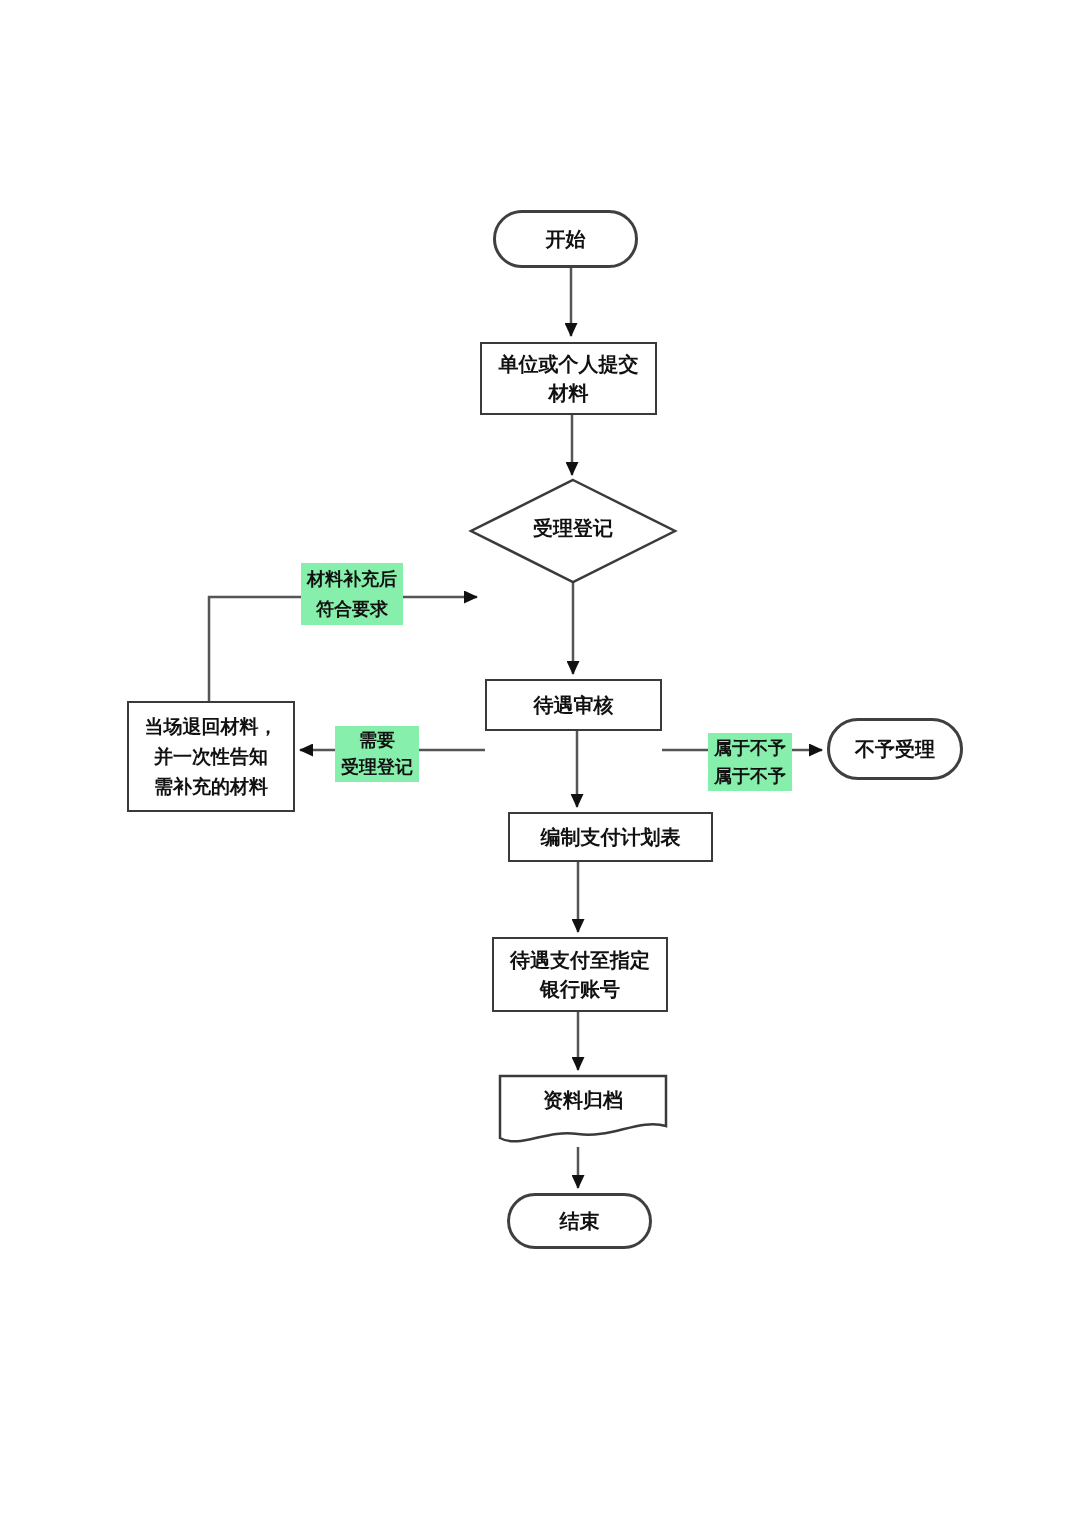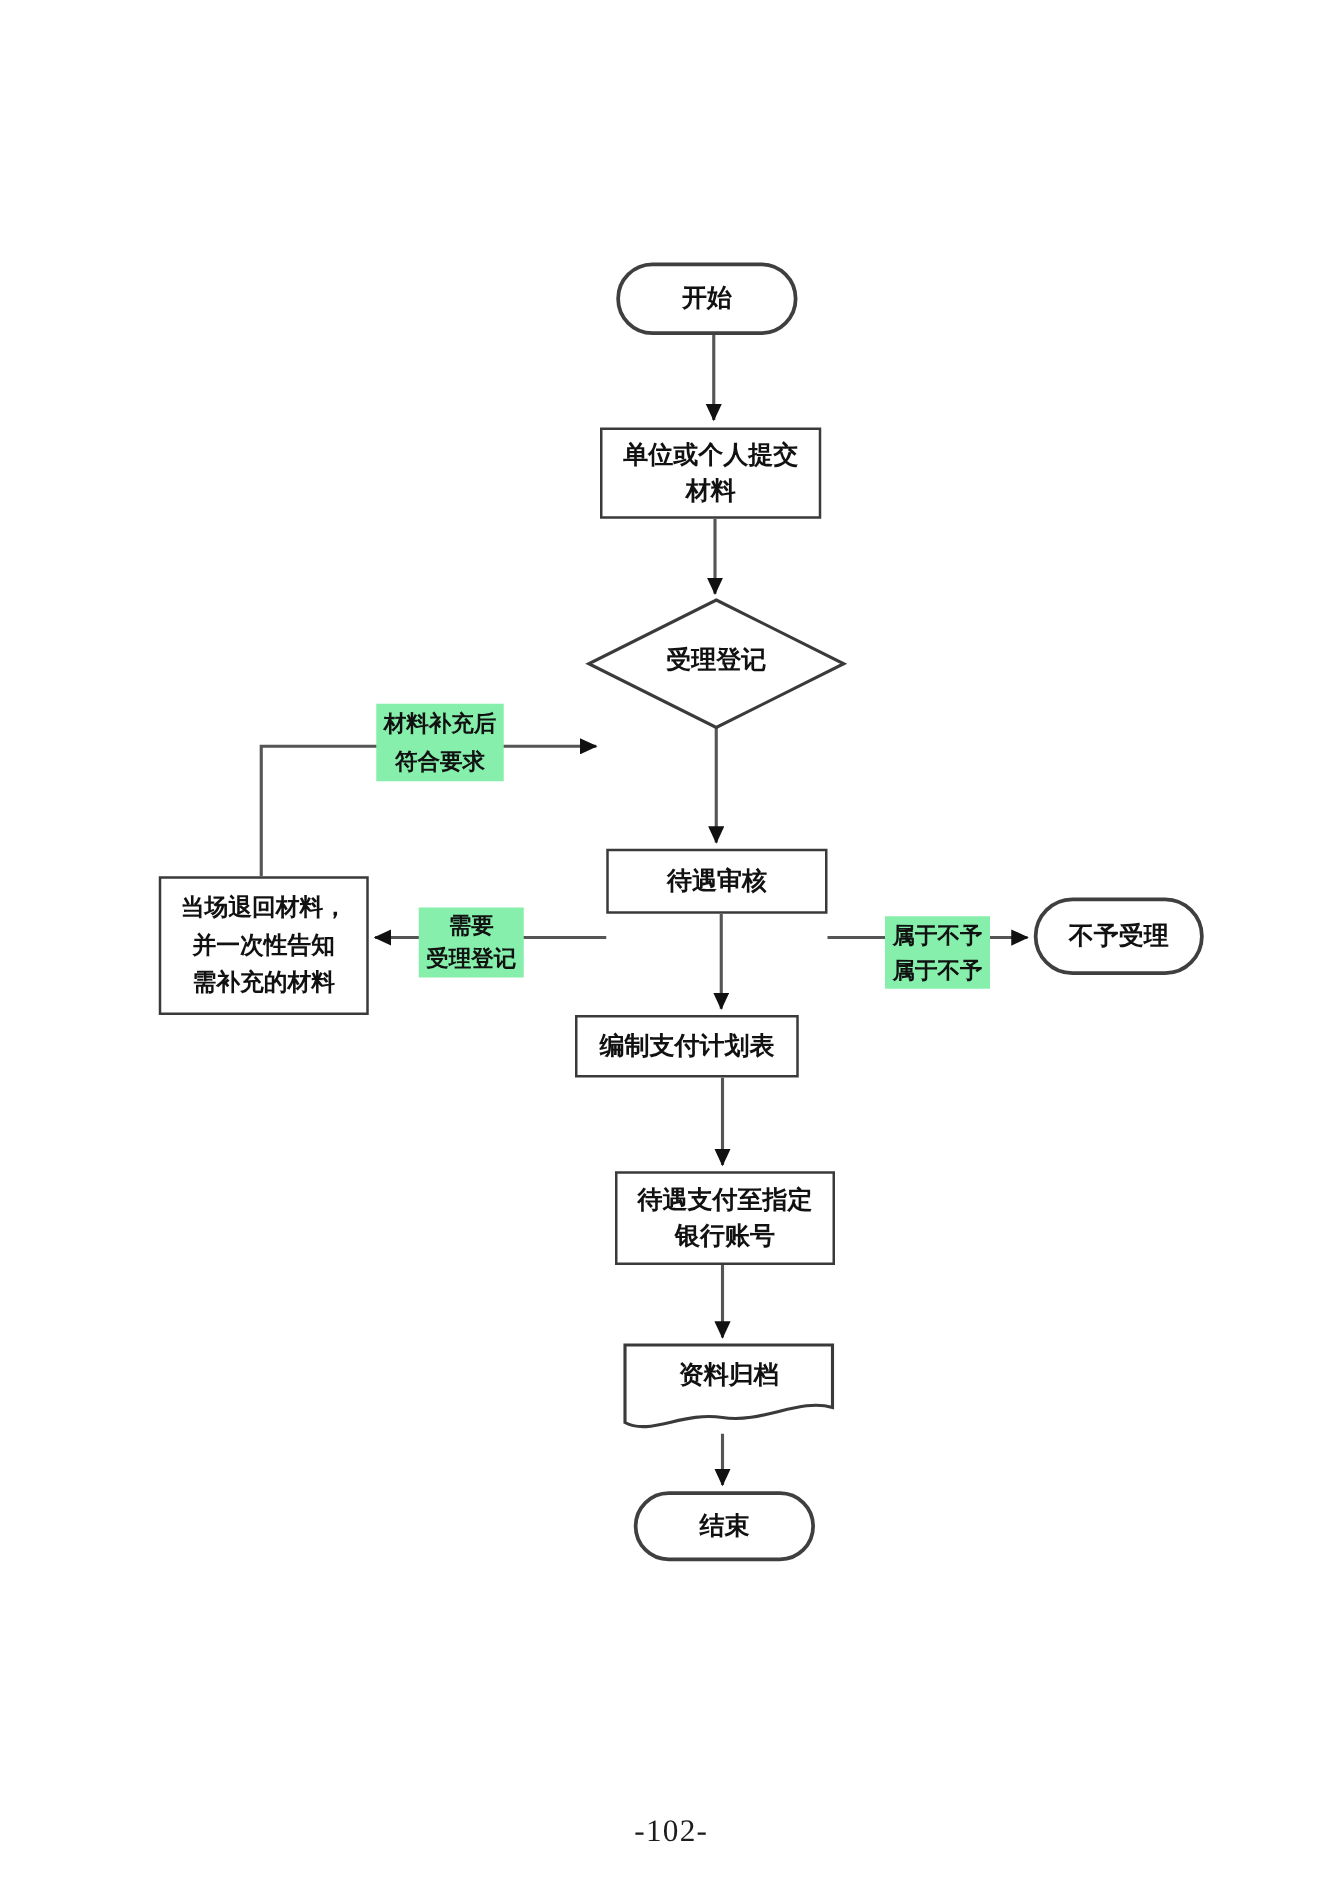--- a/index.html
+++ b/index.html
@@ -94,21 +94,21 @@
   </div>
 
   <div class="node plain" style="left:471px; top:482px; width:204px; height:92px;">
     <span>受理登记</span>
   </div>
 
   <div class="node rect" style="left:485px; top:679px; width:177px; height:52px;">
     <span>待遇审核</span>
   </div>
 
-  <div class="node rect" style="left:460px; top:812px; width:179px; height:50px;">
+  <div class="node rect" style="left:508px; top:812px; width:205px; height:50px;">
     <span>编制支付计划表</span>
   </div>
 
   <div class="node rect" style="left:492px; top:937px; width:176px; height:75px;">
     <span>待遇支付至指定</span>
     <span>银行账号</span>
   </div>
 
   <div class="node plain" style="left:499px; top:1080px; width:168px; height:40px;">
     <span>资料归档</span>
@@ -136,15 +136,14 @@
   <div class="edge-label" style="left:377px; top:726px; line-height:27px;">
     <div>需要</div>
     <div>受理登记</div>
   </div>
 
   <div class="edge-label" style="left:750px; top:733px; line-height:28px;">
     <div>属于不予</div>
     <div>属于不予</div>
   </div>
 
-  <div class="page-number">-102-</div>
 
 </div>
 
 </body></html>

